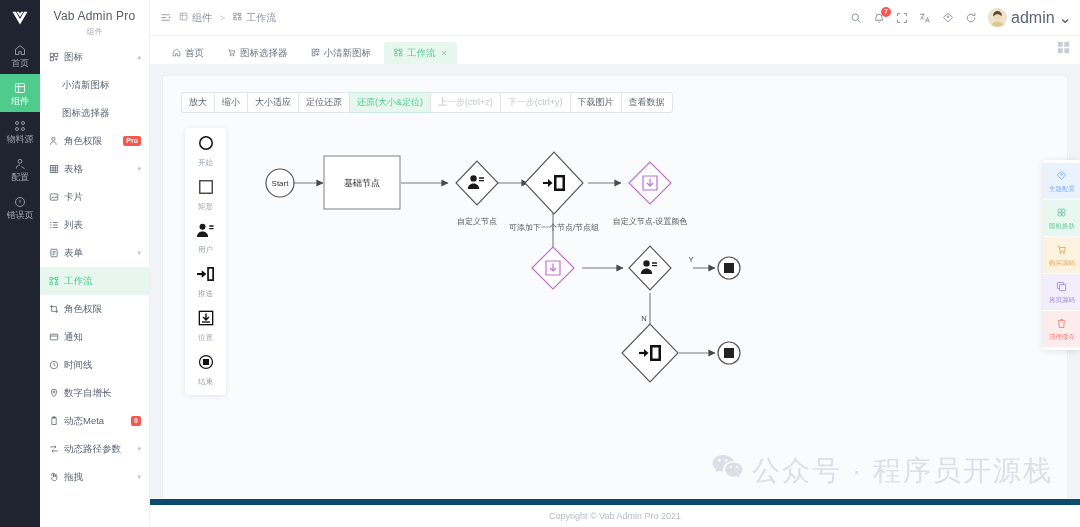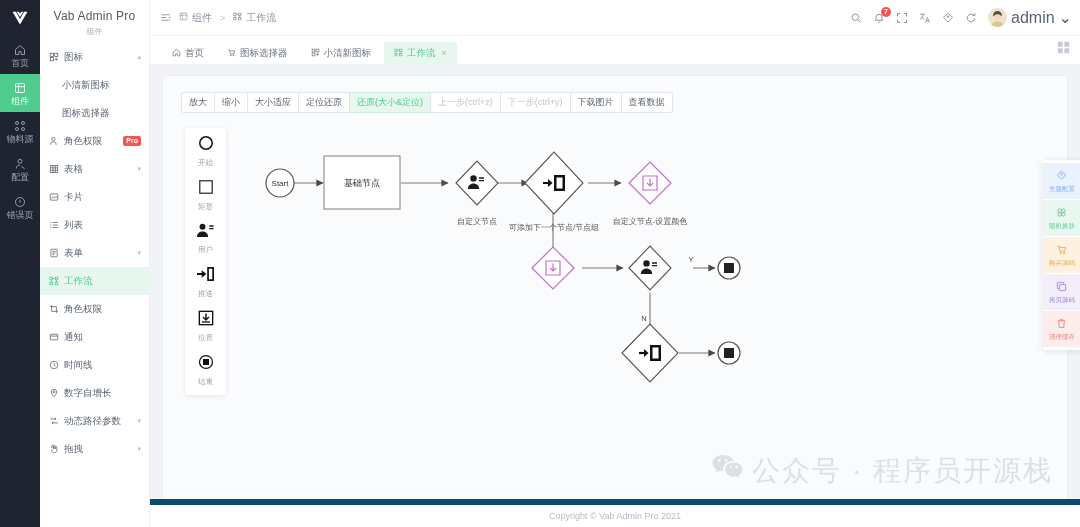--- a/index.html
+++ b/index.html
@@ -312,20 +312,30 @@
           <span class="menu-label">时间线</span>
         </div>
         <div class="menu-item">
           <span class="mi">
             <svg width="10" height="10" viewBox="0 0 16 16">
               <path d="M8 14s4.4-4.4 4.4-7.6A4.4 4.4 0 0 0 3.6 6.4C3.6 9.6 8 14 8 14z" fill="none" stroke="currentColor" stroke-width="1.25"></path>
               <circle cx="8" cy="6.4" r="1.6" fill="none" stroke="currentColor" stroke-width="1.25"></circle>
             </svg>
           </span>
           <span class="menu-label">数字自增长</span>
+        </div>
+        <div class="menu-item">
+          <span class="mi">
+            <svg width="10" height="10" viewBox="0 0 16 16">
+              <path d="M4.5 2.4h7v11.2h-7z" fill="none" stroke="currentColor" stroke-width="1.25"></path>
+              <path d="M6 1.4h4v2H6z" fill="none" stroke="currentColor" stroke-width="1.25"></path>
+            </svg>
+          </span>
+          <span class="menu-label">动态Meta</span>
+          <span class="badge">0</span>
         </div>
         <div class="menu-item">
           <span class="mi">
             <svg width="10" height="10" viewBox="0 0 16 16">
               <path d="M2 4.6h9M9 2.6l2.2 2-2.2 2M14 11h-9M7 9l-2.2 2L7 13" fill="none" stroke="currentColor" stroke-width="1.25"></path>
             </svg>
           </span>
           <span class="menu-label">动态路径参数</span>
           <span class="caret">▾</span>
         </div>

